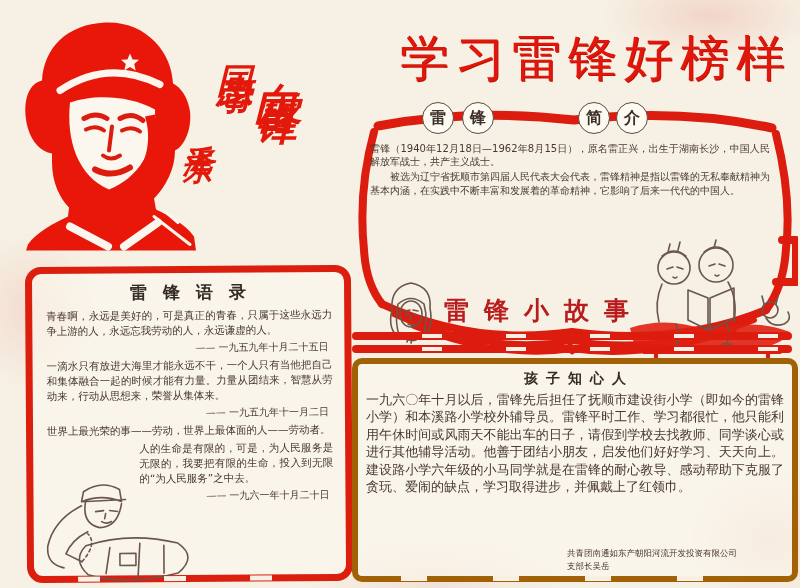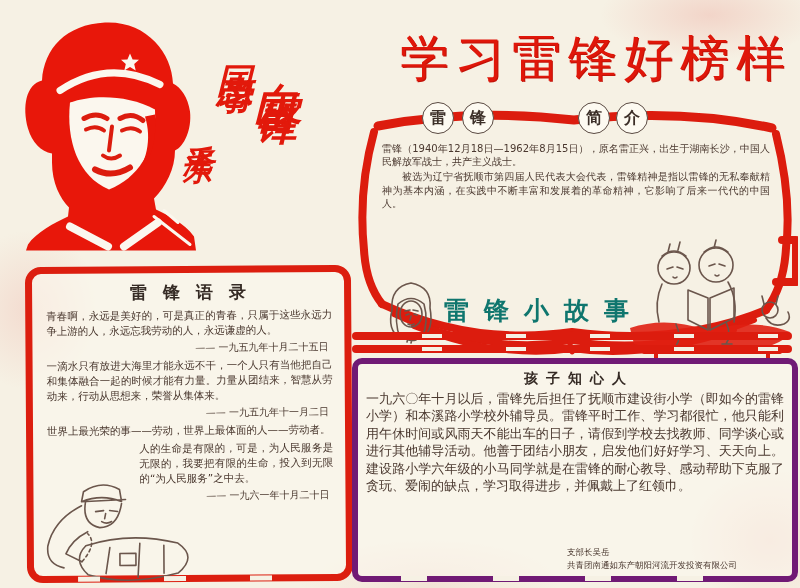--- a/index.html
+++ b/index.html
@@ -40,21 +40,21 @@
   .bubble-row{position:absolute;left:0;top:4px;width:448px;height:34px;}
   .bubble{
     position:absolute;width:30px;height:30px;border-radius:50%;
     background:#fdfaf1;border:1.5px solid #5a4a42;
     font-size:16px;font-weight:bold;text-align:center;line-height:30px;color:#3c2f28;
   }
   .bio-text{
     position:absolute;left:16px;top:44px;width:404px;height:132px;
     font-size:10px;line-height:1.32;text-align:justify;color:#4a382f;
   }
-  .bio-text p{margin:0 0 2px 16px;}
+  .bio-text p{margin:0 0 2px 4px;}
   .bio-text p.indent{text-indent:2em;}
   .children{position:absolute;right:0px;bottom:-4px;width:172px;height:132px;}
 
   
   .quotes-box{
     position:absolute;left:26px;top:266px;width:312px;height:302px;
     border:7px solid #dc1e0f;border-radius:16px;transform:rotate(-.4deg);
     background:rgba(252,248,238,.6);
   }
   .quotes-box .dash-strip{
@@ -67,29 +67,29 @@
   }
   .q-list{padding:0 12px 0 14px;font-size:10.5px;line-height:1.42;color:#48362d;}
   .q-item{margin:0 0 3px 0;text-align:justify;}
   .q-date{text-align:right;font-size:10px;margin:0 4px 3px 0;color:#48362d;}
   .sewing{position:absolute;left:-8px;bottom:-12px;width:184px;height:114px;}
 
   
   .story-face{position:absolute;left:384px;top:280px;width:54px;height:66px;}
   .stories-title{
     position:absolute;left:444px;top:294px;width:330px;
-    font-size:25px;font-weight:bold;color:#0f766e;letter-spacing:15px;white-space:nowrap;
+    font-size:25px;font-weight:bold;color:#b91c1c;letter-spacing:15px;white-space:nowrap;
   }
   .ribbon{position:absolute;left:352px;top:332px;width:440px;height:23px;}
   .ribbon .bar{height:8px;border-radius:5px;background:#dc1c0e;margin-bottom:5px;position:relative;overflow:hidden;}
   .ribbon .bar::after{content:"";position:absolute;top:2px;bottom:2px;left:6px;right:6px;
     background:repeating-linear-gradient(90deg,transparent 0 64px,#f6f1e4 64px 84px);}
   .stories-box{
     position:absolute;left:352px;top:358px;width:434px;height:212px;
-    border:6px solid #701a75;border-radius:10px;background:rgba(252,248,238,.55);font-family:Liberation Mono, monospace;
+    border:6px solid #a16207;border-radius:10px;background:rgba(252,248,238,.55);
   }
   .stories-box .dash-strip{
     position:absolute;left:10%;right:10%;bottom:-5px;height:5px;
     background:repeating-linear-gradient(90deg,#f6f1e4 0 26px,transparent 26px 92px);
   }
   .story-cols{display:flex;gap:10px;padding:6px 8px 0 8px;}
   .story-col{flex:1;}
   .story-h{font-size:14px;font-weight:bold;text-align:center;letter-spacing:8px;
     color:#352a24;margin:0 0 3px 0;text-indent:8px;}
   .story-b{font-size:13px;line-height:1.34;text-align:justify;color:#4a382f;margin:0;}
@@ -211,19 +211,19 @@
   </div>
 
   <div class="stories-box">
     <div class="story-cols">
       <div class="story-col">
         <p class="story-h">孩子知心人</p>
         <p class="story-b">一九六〇年十月以后，雷锋先后担任了抚顺市建设街小学（即如今的雷锋小学）和本溪路小学校外辅导员。雷锋平时工作、学习都很忙，他只能利用午休时间或风雨天不能出车的日子，请假到学校去找教师、同学谈心或进行其他辅导活动。他善于团结小朋友，启发他们好好学习、天天向上。建设路小学六年级的小马同学就是在雷锋的耐心教导、感动帮助下克服了贪玩、爱闹的缺点，学习取得进步，并佩戴上了红领巾。</p>
       </div>
     </div>
     <div class="credits">
+      <div>共青团南通如东产朝阳河流开发投资有限公司</div>
       <div>支部长吴岳</div>
-      <div>共青团南通如东产朝阳河流开发投资有限公司</div>
     </div>
     <div class="dash-strip"></div>
   </div>
 
 </div>
 
 </body></html>

